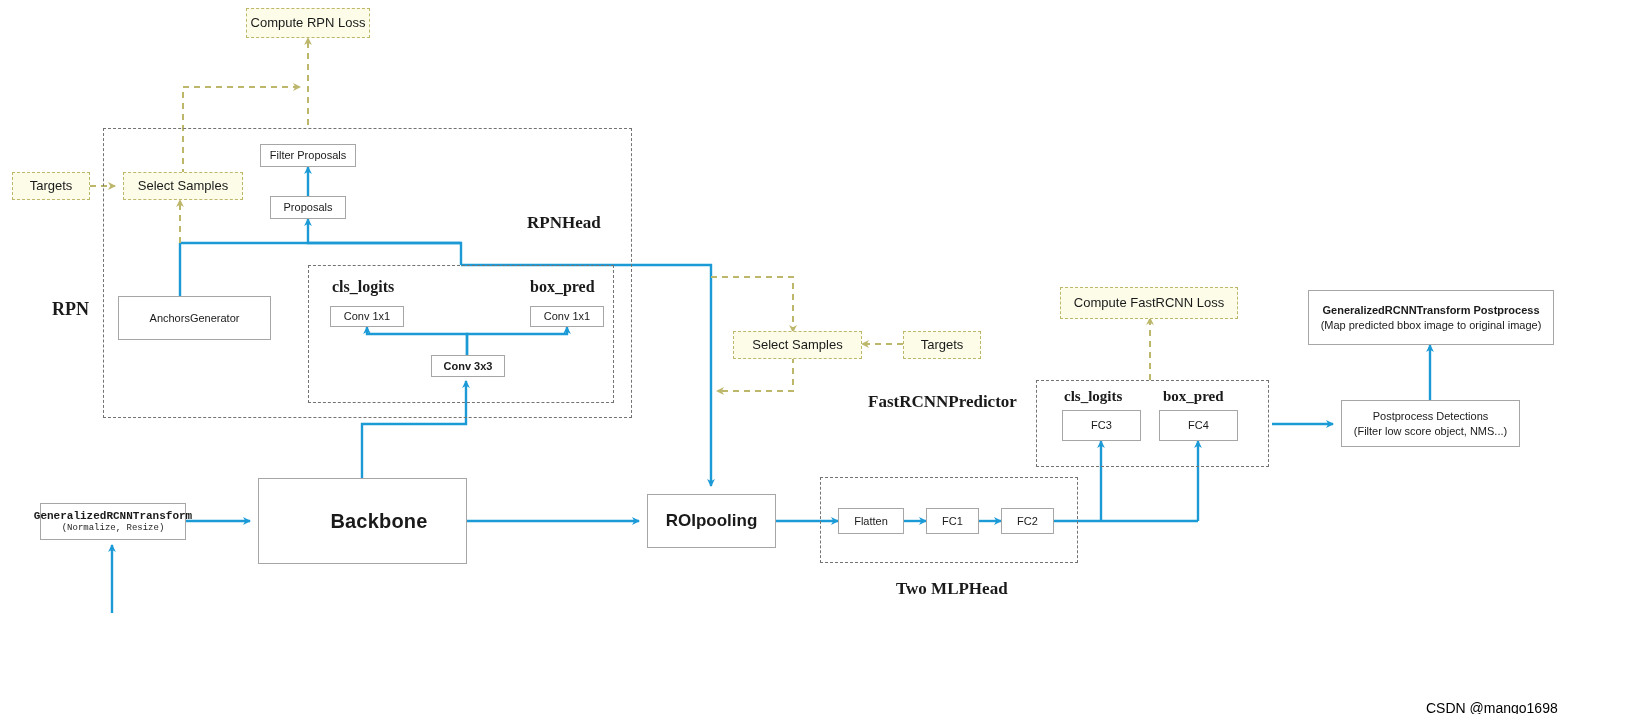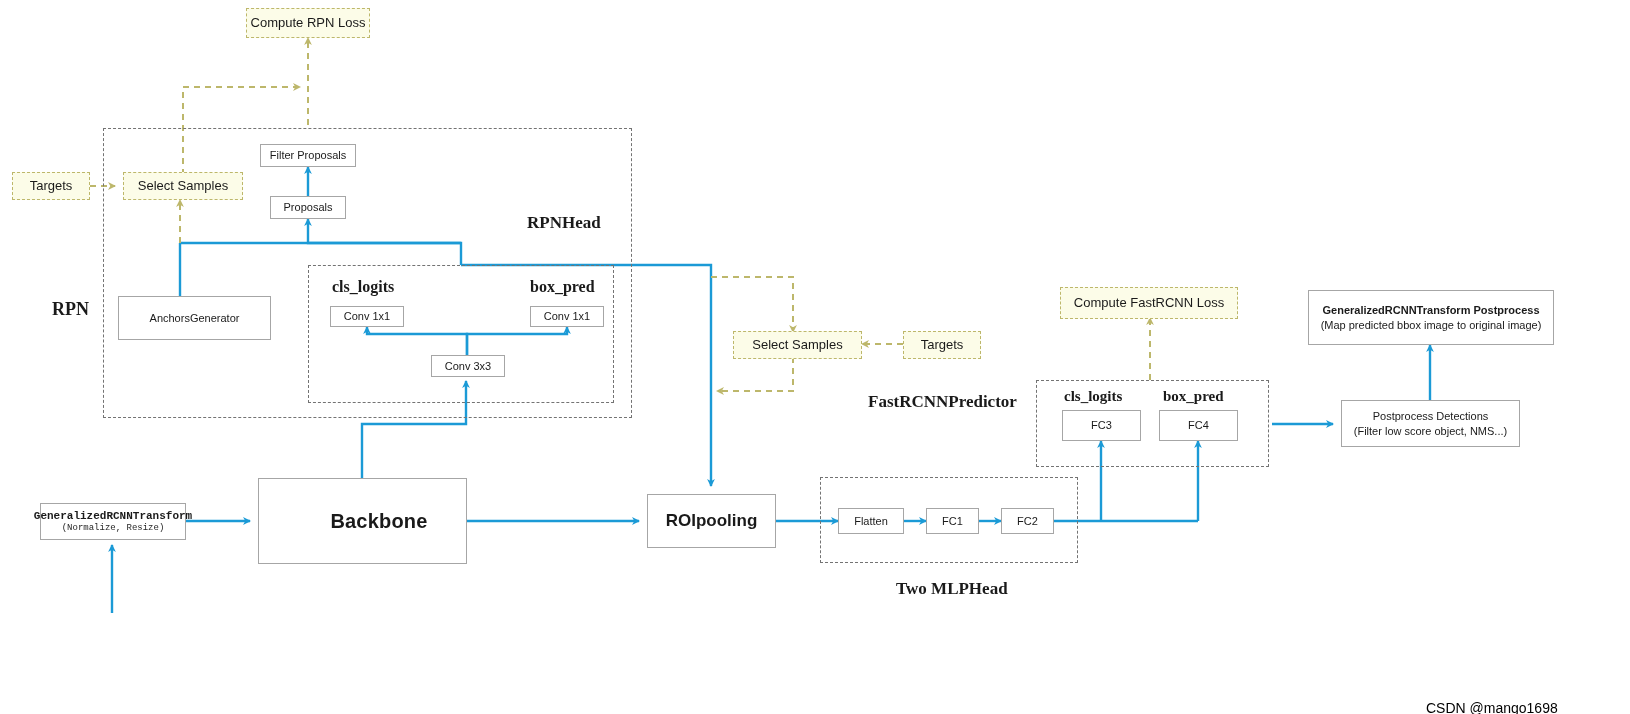--- a/index.html
+++ b/index.html
@@ -209,21 +209,21 @@
   </div>
 
   <div class="node" style="left:330px; top:306px; width:74px; height:21px;">
     <span>Conv 1x1</span>
   </div>
 
   <div class="node" style="left:530px; top:306px; width:74px; height:21px;">
     <span>Conv 1x1</span>
   </div>
 
-  <div class="node" style="left:431px; top:355px; width:74px; height:22px;">
+  <div class="node" style="left:431px; top:355px; width:74px; height:22px;font-weight:bold;">
     <span>Conv 3x3</span>
   </div>
 
   <div class="node" style="left:40px; top:503px; width:146px; height:37px;font-family:Liberation Mono, monospace;">
     <span class="ttl">GeneralizedRCNNTransform</span>
     <span class="sub">(Normalize, Resize)</span>
   </div>
 
 
   <div class="node big" style="left:258px; top:478px; width:209px; height:86px;">

